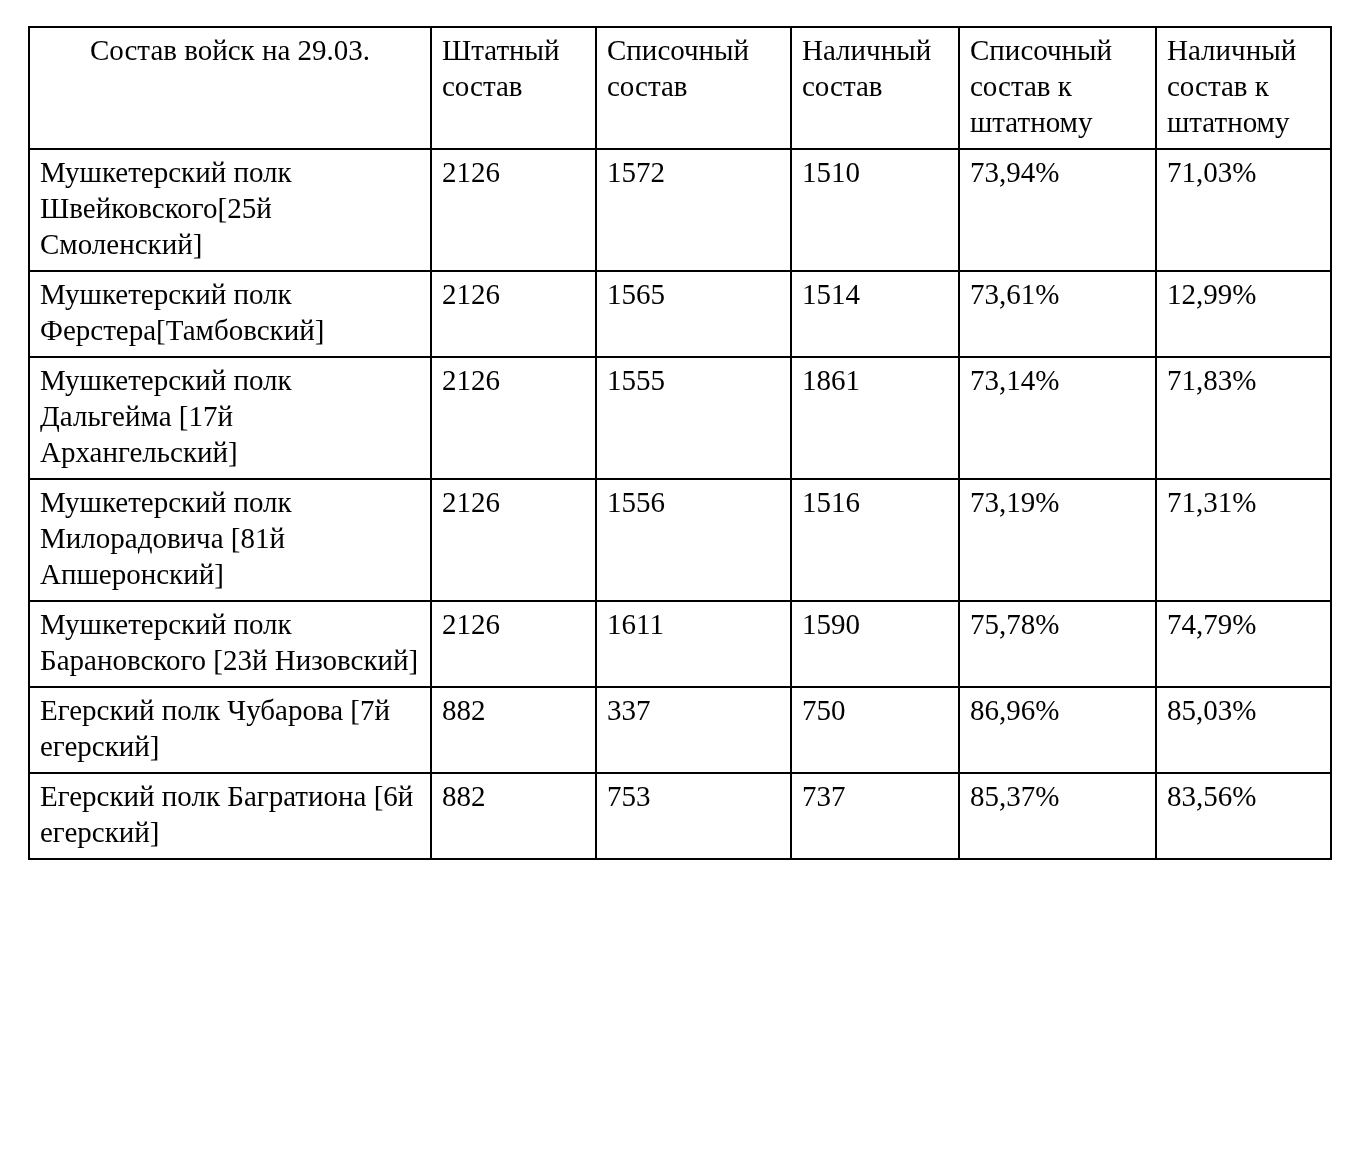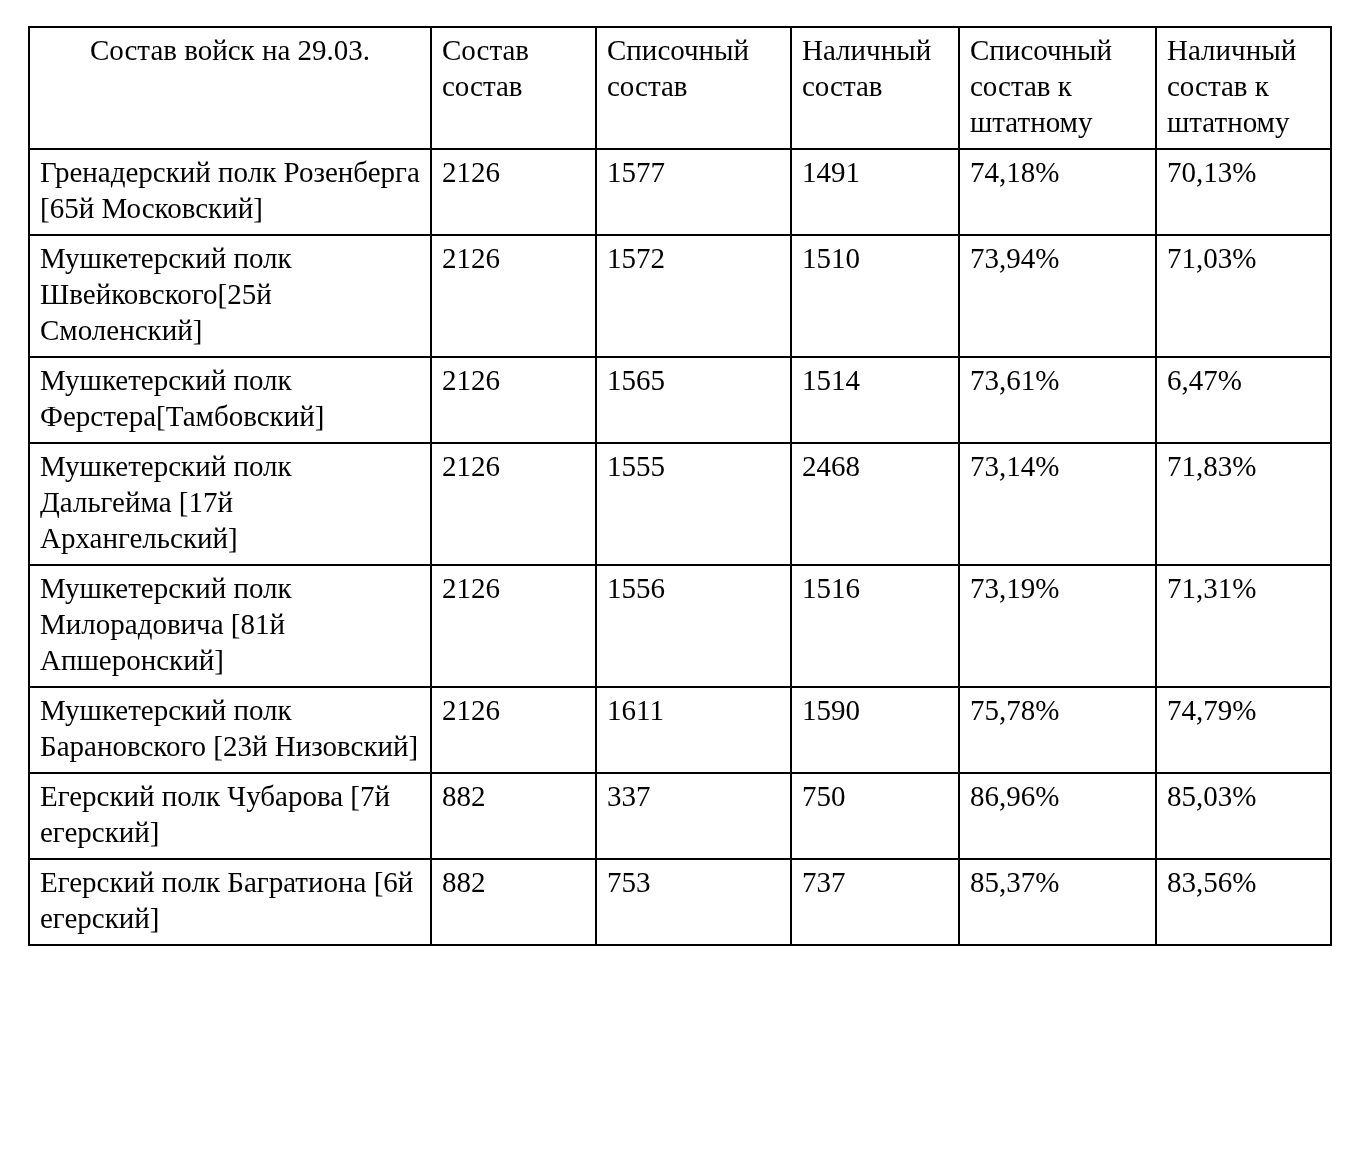--- a/index.html
+++ b/index.html
@@ -53,57 +53,49 @@
       <col class="c-unit">
       <col class="c-staff">
       <col class="c-list">
       <col class="c-avail">
       <col class="c-listpc">
       <col class="c-availpc">
     </colgroup>
     <thead>
       <tr>
         <th class="unit-header">Состав войск на 29.03.</th>
-        <th>Состав состав</th>
+        <th>Штатный состав</th>
         <th>Списочный состав</th>
         <th>Наличный состав</th>
         <th>Списочный состав к штатному</th>
         <th>Наличный состав к штатному</th>
       </tr>
     </thead>
     <tbody>
-      <tr>
-        <td>Гренадерский полк Розенберга [65й Московский]</td>
-        <td>2126</td>
-        <td>1577</td>
-        <td>1491</td>
-        <td>74,18%</td>
-        <td>70,13%</td>
-      </tr>
       <tr>
         <td>Мушкетерский полк Швейковского[25й Смоленский]</td>
         <td>2126</td>
         <td>1572</td>
         <td>1510</td>
         <td>73,94%</td>
         <td>71,03%</td>
       </tr>
       <tr>
         <td>Мушкетерский полк Ферстера[Тамбовский]</td>
         <td>2126</td>
         <td>1565</td>
         <td>1514</td>
         <td>73,61%</td>
-        <td>6,47%</td>
+        <td>12,99%</td>
       </tr>
       <tr>
         <td>Мушкетерский полк Дальгейма [17й Архангельский]</td>
         <td>2126</td>
         <td>1555</td>
-        <td>2468</td>
+        <td>1861</td>
         <td>73,14%</td>
         <td>71,83%</td>
       </tr>
       <tr>
         <td>Мушкетерский полк Милорадовича [81й Апшеронский]</td>
         <td>2126</td>
         <td>1556</td>
         <td>1516</td>
         <td>73,19%</td>
         <td>71,31%</td>

